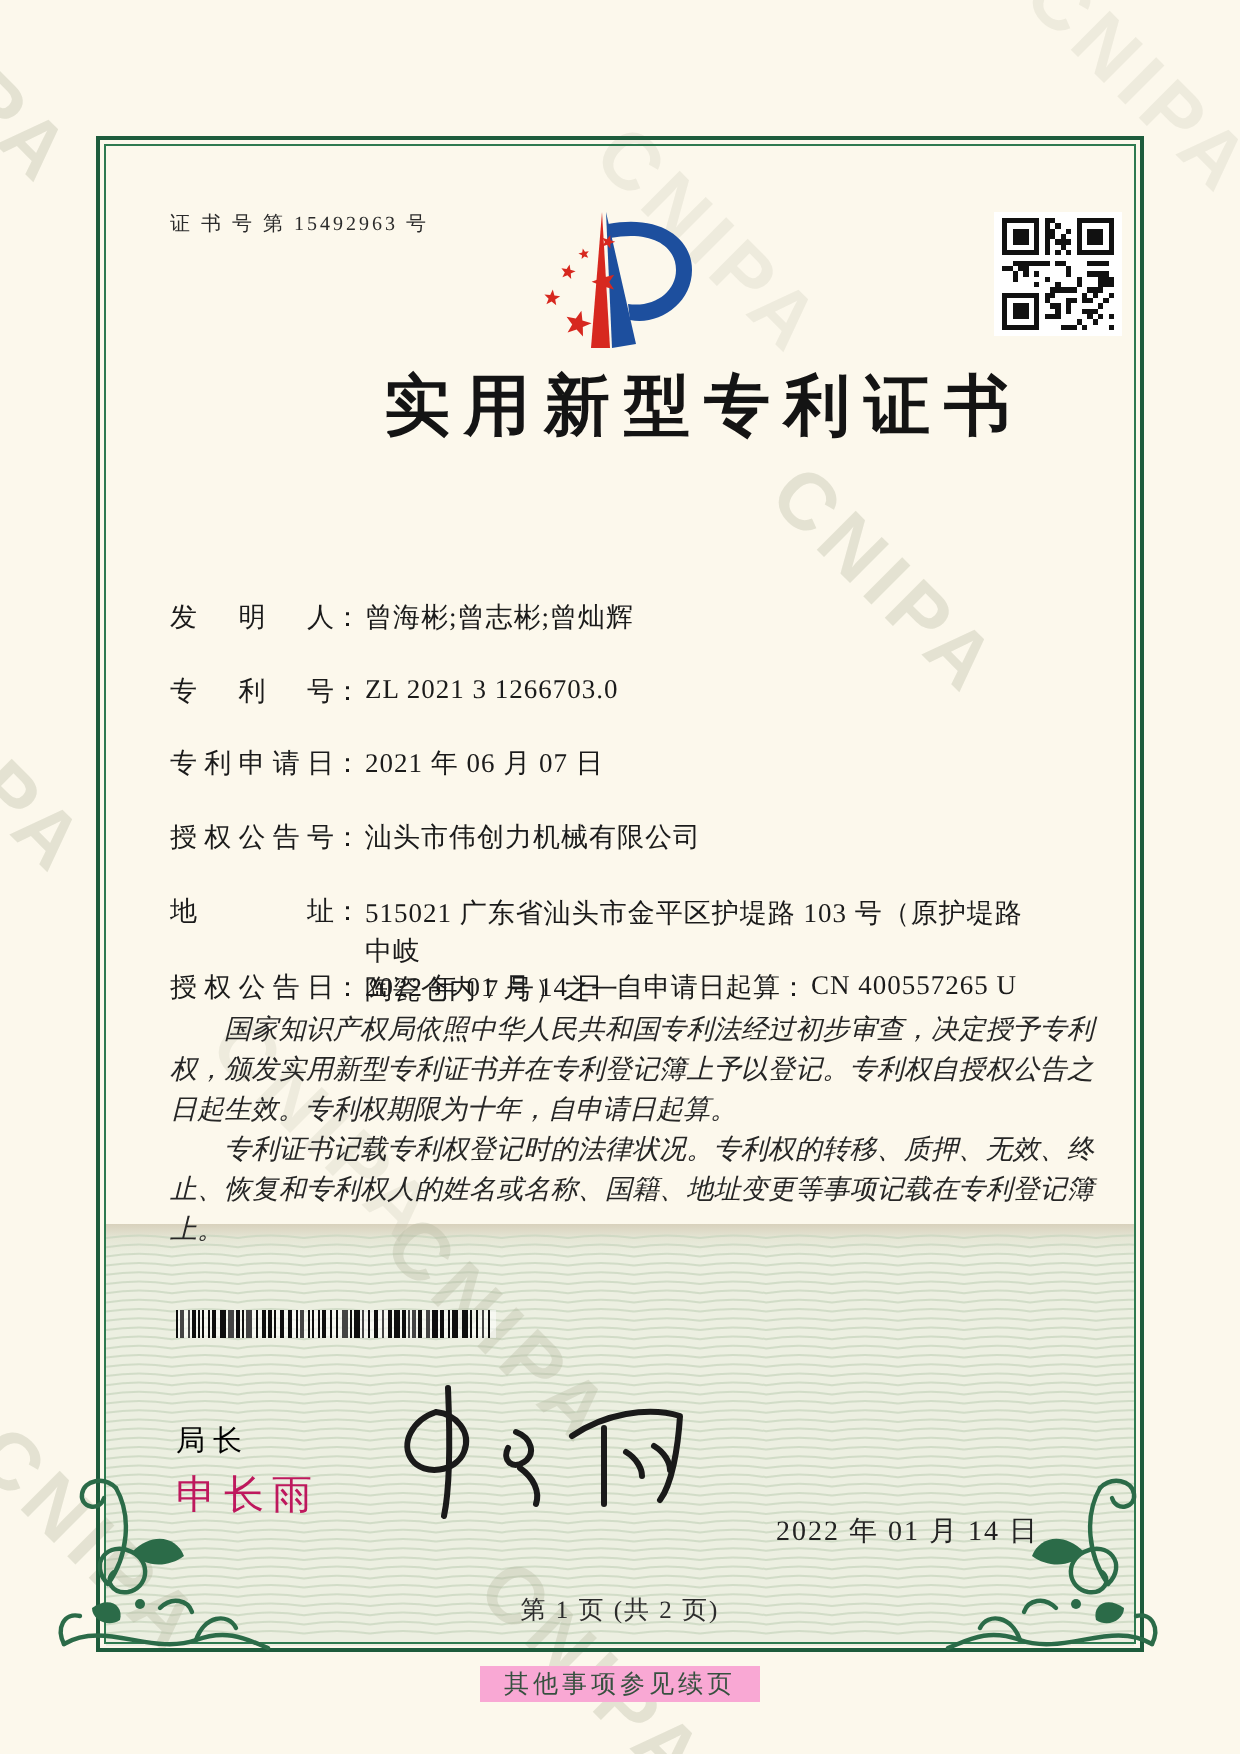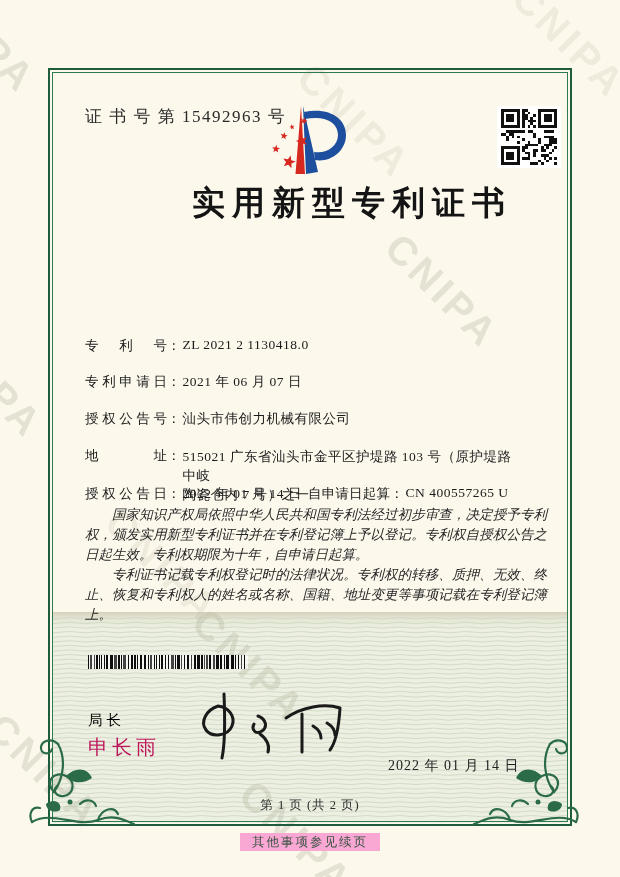--- a/index.html
+++ b/index.html
@@ -27,21 +27,21 @@
   }
   .frame-inner{position:absolute;inset:2px;border:1px solid #2e7a50;}
   
   .panel{
     position:absolute;left:53px;top:612px;width:514px;height:211px;
     background:linear-gradient(180deg,#d8d1bc 0,#e5e6d5 7px,#ecefe1 16px,#ecefe1 100%);
     z-index:1;
   }
   .panel svg{position:absolute;left:0;top:0;}
   
-  .cert-no{position:absolute;left:85px;top:105px;font-size:17px;letter-spacing:1.5px;color:#2a2a2a;z-index:4;}
+  .cert-no{position:absolute;left:85px;top:105px;font-size:10px;letter-spacing:1.5px;color:#2a2a2a;z-index:4;}
   .logo{position:absolute;left:268px;top:102px;width:90px;height:78px;z-index:4;}
   .qr-box{position:absolute;left:497px;top:106px;width:64px;height:62px;background:#ffffff;z-index:4;}
   .qr-box svg{position:absolute;left:4px;top:3px;}
   .title{
     position:absolute;left:48px;top:181px;width:608px;text-align:center;
     font-size:33px;font-weight:bold;letter-spacing:7px;color:#141414;z-index:4;
   }
   
   .row{position:absolute;left:85px;font-size:13.5px;color:#1b1b1b;z-index:4;white-space:nowrap;}
   .flabel{
@@ -267,23 +267,26 @@
         <rect x="12" y="20" width="1" height="1" fill="#111"></rect>
         <rect x="13" y="20" width="1" height="1" fill="#111"></rect>
         <rect x="15" y="20" width="1" height="1" fill="#111"></rect>
         <rect x="20" y="20" width="1" height="1" fill="#111"></rect>
       </svg>
   </div>
 
   <div class="title">实用新型专利证书</div>
 
 
+  <div class="row" style="top:300px">
+    <span class="flabel">发明人</span><span class="colon">：</span><span class="fvalue">曾海彬;曾志彬;曾灿辉</span>
+  </div>
 
   <div class="row" style="top:337px">
-    <span class="flabel">专利号</span><span class="colon">：</span><span class="fvalue">ZL 2021 2 1130418.0</span>
+    <span class="flabel">专利号</span><span class="colon">：</span><span class="fvalue">ZL 2021 3 1266703.0</span>
   </div>
 
   <div class="row" style="top:373px">
     <span class="flabel">专利申请日</span><span class="colon">：</span><span class="fvalue">2021 年 06 月 07 日</span>
   </div>
 
   <div class="row" style="top:410px">
     <span class="flabel">授权公告号</span><span class="colon">：</span><span class="fvalue">汕头市伟创力机械有限公司</span>
   </div>
 

